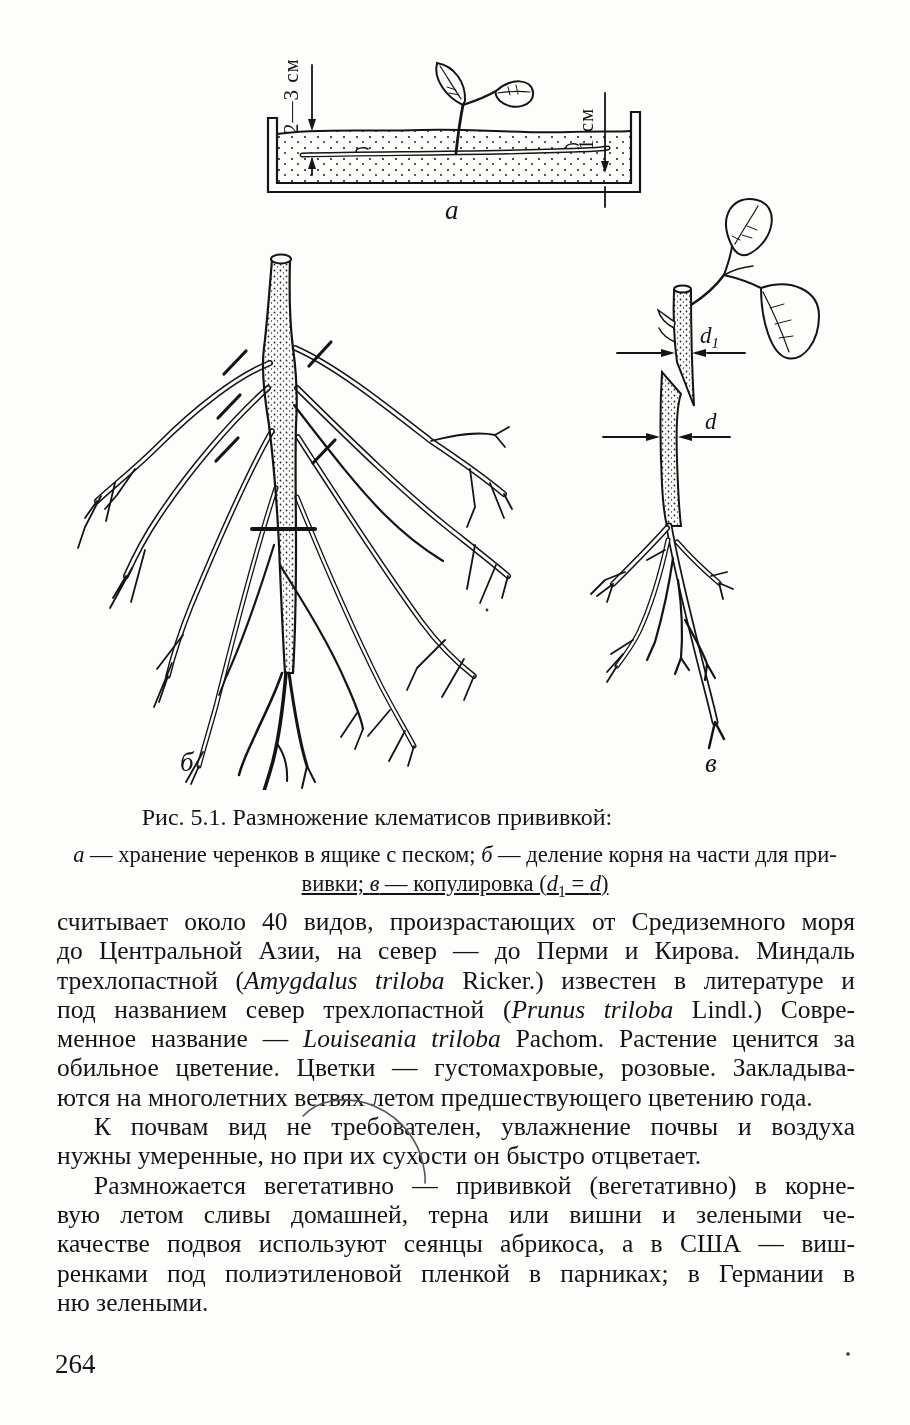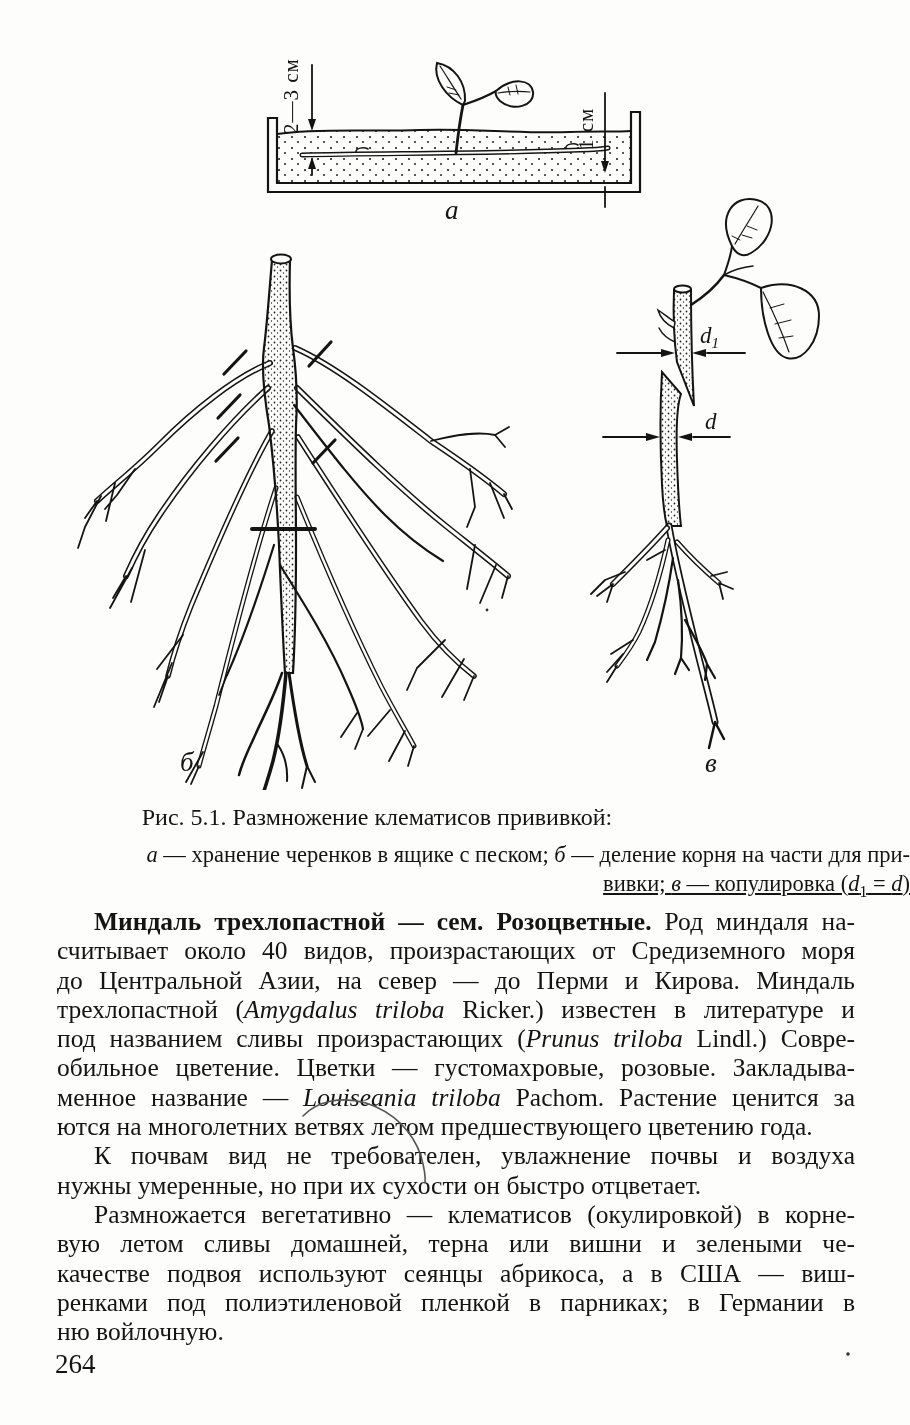--- a/index.html
+++ b/index.html
@@ -11,21 +11,21 @@
   .abs{position:absolute;}
   svg{display:block;}
   
   .fig-label{font-style:italic;font-size:27px;line-height:27px;}
   .vdim{
     writing-mode:vertical-rl;transform:rotate(180deg);
     font-size:21px;line-height:24px;letter-spacing:1px;white-space:nowrap;
   }
   
   .cap-title{left:0;top:804px;width:754px;text-align:center;font-size:24px;}
-  .cap-legend{left:0;width:910px;text-align:right;font-size:22.5px;}
+  .cap-legend{left:0;width:910px;text-align:center;font-size:22.5px;}
   .cap-legend i{font-style:italic;}
   sub{font-size:70%;}
   
   .bodytext{left:57px;top:907px;width:798px;font-size:25.5px;line-height:29.3px;}
   .line{white-space:nowrap;}
   .just{text-align:justify;text-align-last:justify;white-space:normal;height:29.3px;overflow:hidden;}
   .indent{text-indent:37px;}
   .pagenum{left:55px;top:1349px;font-size:27px;}
   .ink{stroke:#141414;fill:none;stroke-linecap:round;stroke-linejoin:round;}
   .under{stroke:#141414;fill:none;stroke-linecap:round;}
@@ -240,39 +240,38 @@
     </g>
   </svg>
   <div class="abs fig-label" style="left:705px;top:750px;">в</div>
 
   <div class="abs cap-title">Рис. 5.1. Размножение клематисов прививкой:</div>
   <div class="abs cap-legend" style="top:842px;"><i>а</i><span> — хранение черенков в ящике с песком; </span><i>б</i><span> — деление корня на части для при-</span></div>
   <div class="abs cap-legend" style="top:871px;text-decoration:underline;"><span>вивки; </span><i>в</i><span> — копулировка (</span><i>d</i><sub>1</sub><span> = </span><i>d</i><span>)</span></div>
 
   <div class="abs bodytext">
     <div>
-      <div class="line just indent"><b>Миндаль трехлопастной — сем. Розоцветные.</b><span> Род миндаля на-</span></div>
       <div class="line just">считывает около 40 видов, произрастающих от Средиземного моря</div>
       <div class="line just">до Центральной Азии, на север — до Перми и Кирова. Миндаль</div>
       <div class="line just"><span>трехлопастной (</span><i>Amygdalus triloba</i><span> Ricker.) известен в литературе и</span></div>
-      <div class="line just"><span>под названием сливы произрастающих (</span><i>Prunus triloba</i><span> Lindl.) Совре-</span></div>
+      <div class="line just"><span>под названием север трехлопастной (</span><i>Prunus triloba</i><span> Lindl.) Совре-</span></div>
+      <div class="line just"><span>менное название — </span><i>Louiseania triloba</i><span> Pachom. Растение ценится за</span></div>
       <div class="line just">обильное цветение. Цветки — густомахровые, розовые. Закладыва-</div>
-      <div class="line just"><span>менное название — </span><i>Louiseania triloba</i><span> Pachom. Растение ценится за</span></div>
       <div class="line">ются на многолетних ветвях летом предшествующего цветению года.</div>
     </div>
     <div>
       <div class="line just indent">К почвам вид не требователен, увлажнение почвы и воздуха</div>
       <div class="line">нужны умеренные, но при их сухости он быстро отцветает.</div>
     </div>
     <div>
-      <div class="line just indent">Размножается вегетативно — клематисов (окулировкой) в корне-</div>
+      <div class="line just indent">Размножается вегетативно — прививкой (вегетативно) в корне-</div>
       <div class="line just">вую летом сливы домашней, терна или вишни и зелеными че-</div>
       <div class="line just">качестве подвоя используют сеянцы абрикоса, а в США — виш-</div>
       <div class="line just">ренками под полиэтиленовой пленкой в парниках; в Германии в</div>
-      <div class="line">ню войлочную.</div>
+      <div class="line">ню зелеными.</div>
     </div>
   </div>
 
   <div class="abs pagenum">264</div>
 
   <svg class="abs" style="left:0;top:0;pointer-events:none;" width="910" height="1425" viewBox="0 0 910 1425">
     <path d="M303,1116 C317,1101 341,1096 366,1103 C394,1112 413,1132 421,1156 C424,1167 426,1176 425,1183" fill="none" stroke="#555" stroke-width="1.6" stroke-linecap="round"></path>
     <circle cx="487" cy="610" r="1.4" fill="#333"></circle>
     <circle cx="848" cy="1354" r="1.8" fill="#333"></circle>
   </svg>

